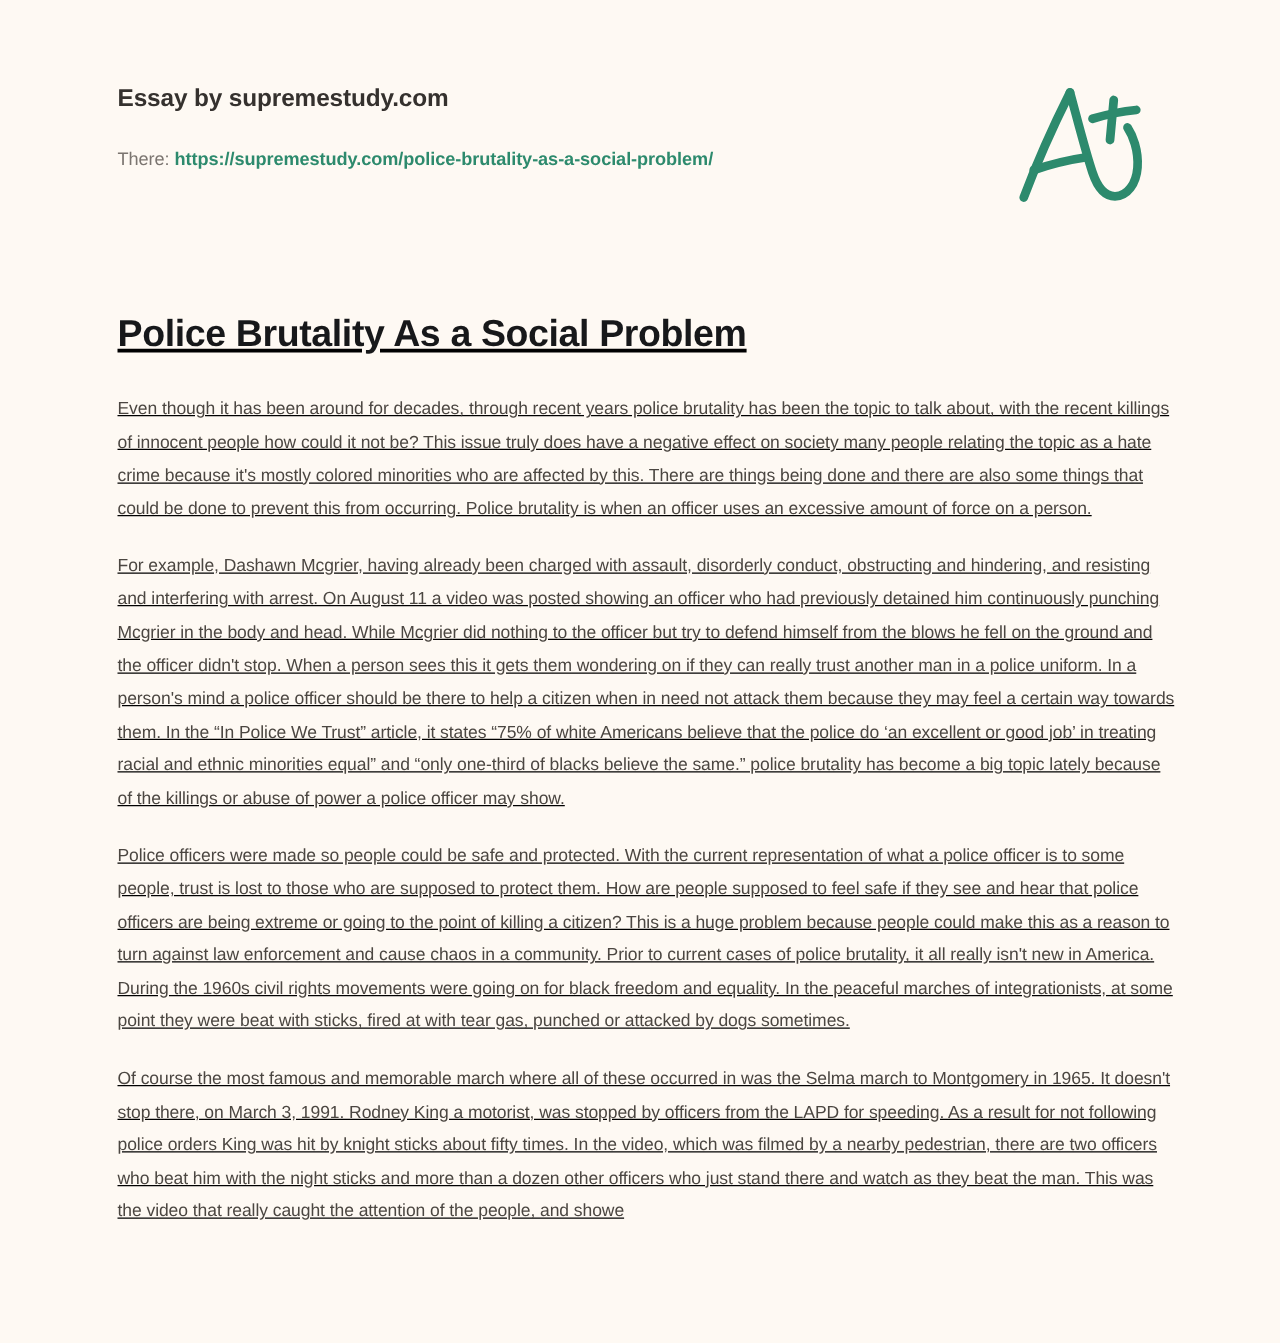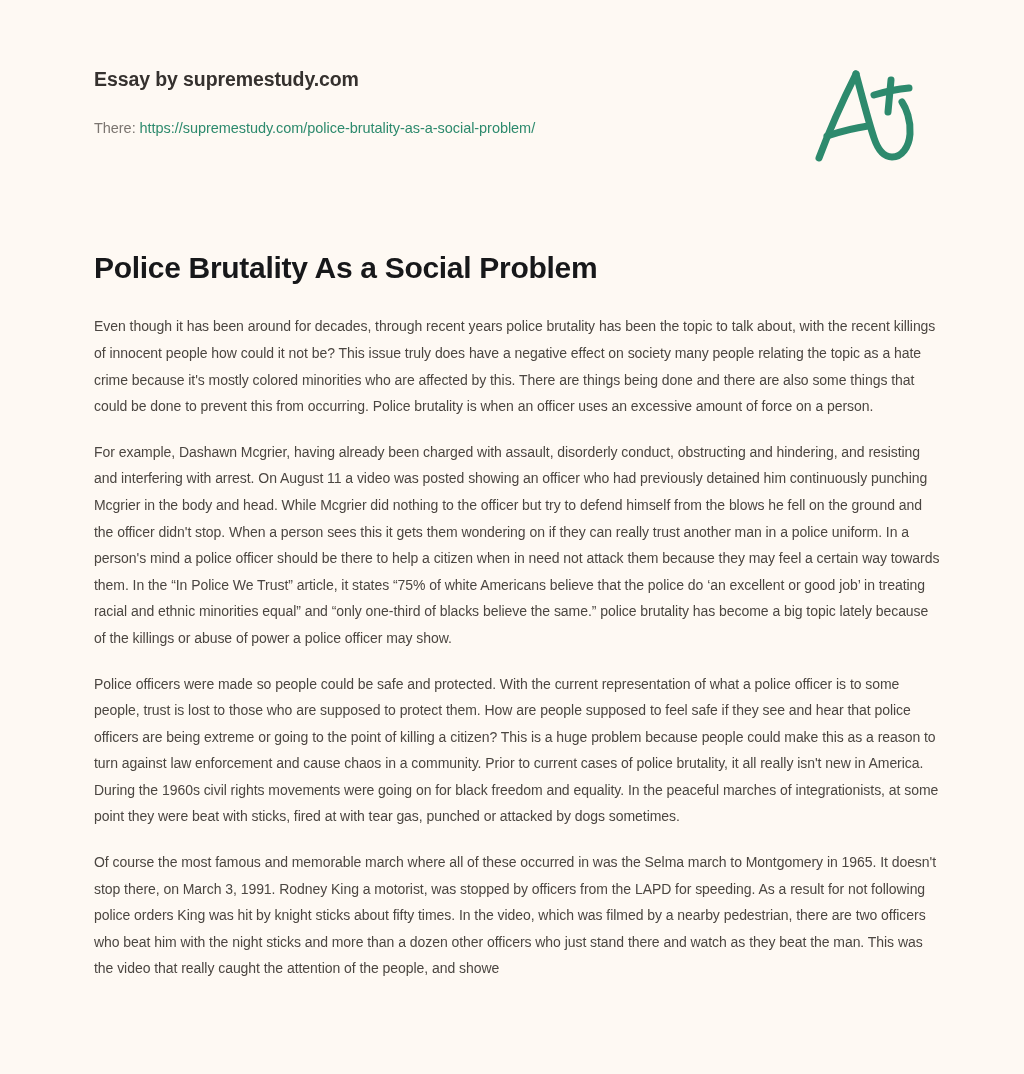--- a/index.html
+++ b/index.html
@@ -48,20 +48,21 @@
     left: 94px;
     top: 120px;
     font-size: 14.5px;
     color: #7b7570;
     white-space: nowrap;
     letter-spacing: -0.05px;
   }
   .source-line .source-url {
     color: #2d8a6d;
     text-decoration: none;
+    font-weight: bold;
   }
 
   
   .logo {
     position: absolute;
     left: 806px;
     top: 58px;
     width: 118px;
     height: 112px;
   }
@@ -70,20 +71,21 @@
     width: 118px;
     height: 112px;
   }
 
   
   .article {
     position: absolute;
     left: 94px;
     top: 250px;
     width: 846px;
+    text-decoration: underline;
   }
 
   .article-title {
     margin: 0;
     font-size: 30px;
     font-weight: 600;
     color: #17181a;
     line-height: 1.18;
     letter-spacing: -0.3px;
   }

